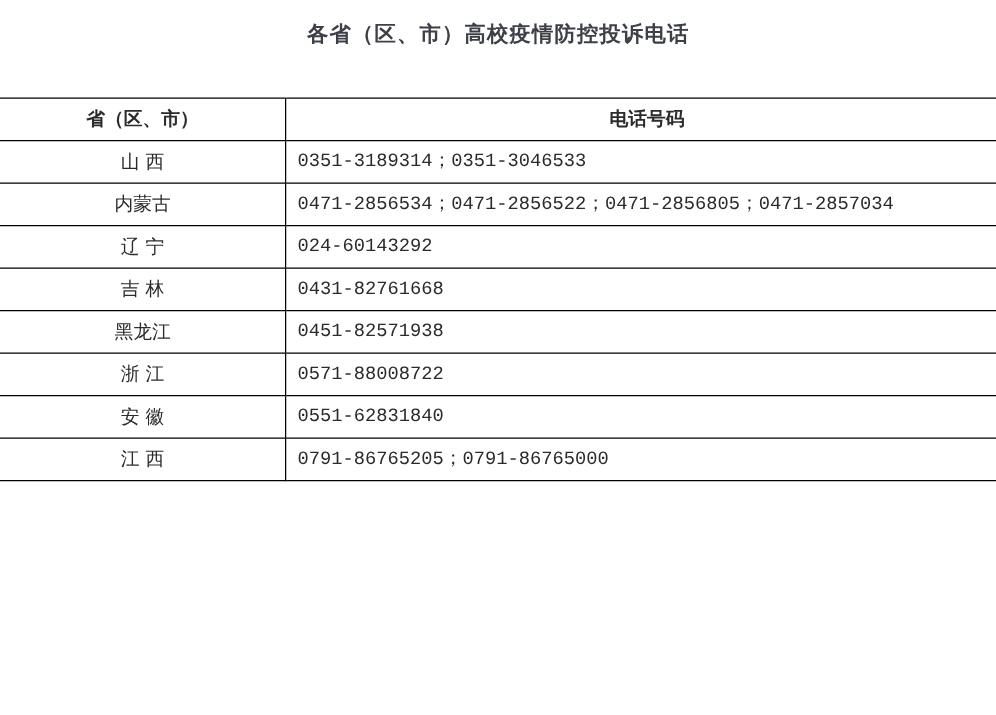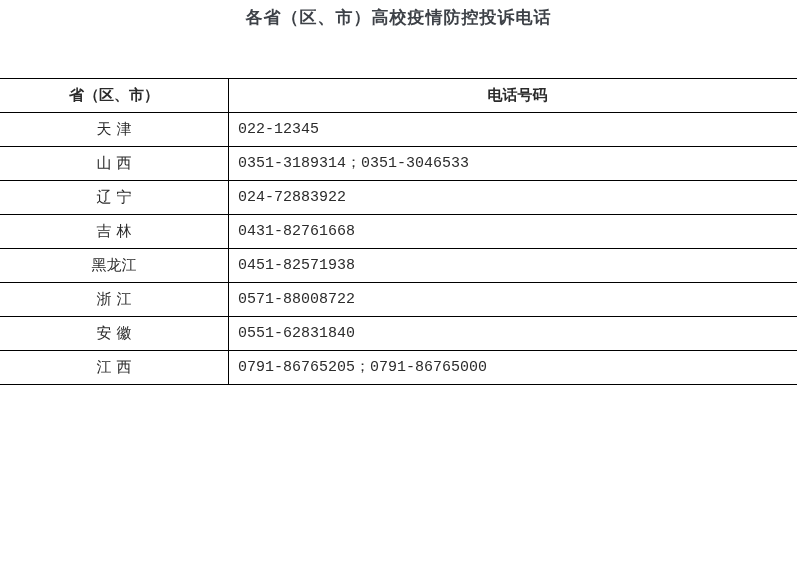--- a/index.html
+++ b/index.html
@@ -10,21 +10,21 @@
     height: 572px;
     overflow: hidden;
     font-family: "DejaVu Sans", "Liberation Sans", sans-serif;
   }
   .page {
     width: 797px;
     height: 572px;
     position: relative;
   }
   .title {
-    padding-top: 5px;
+    padding-top: 16px;
     text-align: center;
     font-size: 17px;
     font-weight: bold;
     color: #3d4147;
     letter-spacing: 1px;
     line-height: 24px;
   }
   table.phone-table {
     position: absolute;
     top: 78px;
@@ -78,30 +78,30 @@
 
   <table class="phone-table">
     <thead>
       <tr>
         <th class="col-province">省（区、市）</th>
         <th class="col-phone">电话号码</th>
       </tr>
     </thead>
     <tbody>
       <tr>
-        <td class="col-province">天 津</td>
-        <td class="col-phone">022-12345</td>
-      </tr>
-      <tr>
         <td class="col-province">山 西</td>
         <td class="col-phone">0351-3189314；0351-3046533</td>
       </tr>
       <tr>
+        <td class="col-province">内蒙古</td>
+        <td class="col-phone">0471-2856534；0471-2856522；0471-2856805；0471-2857034</td>
+      </tr>
+      <tr>
         <td class="col-province">辽 宁</td>
-        <td class="col-phone">024-72883922</td>
+        <td class="col-phone">024-60143292</td>
       </tr>
       <tr>
         <td class="col-province">吉 林</td>
         <td class="col-phone">0431-82761668</td>
       </tr>
       <tr>
         <td class="col-province">黑龙江</td>
         <td class="col-phone">0451-82571938</td>
       </tr>
       <tr>

